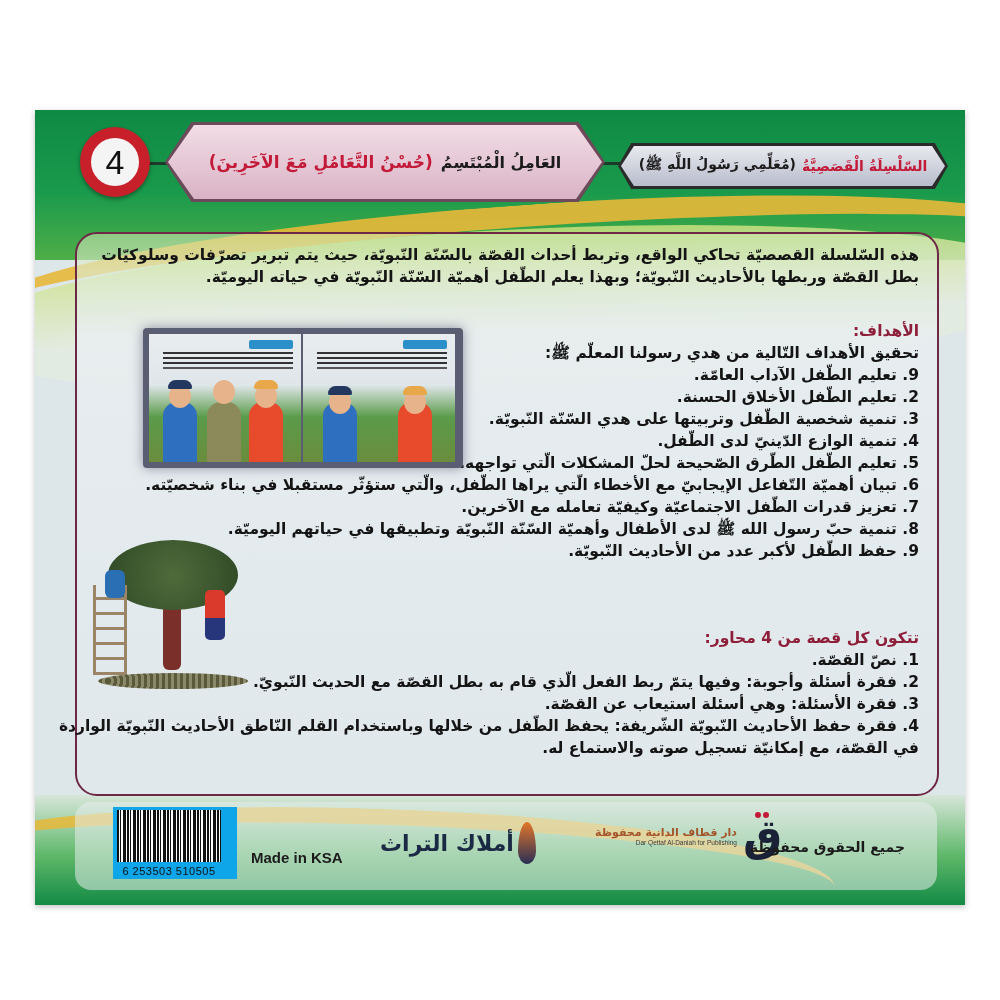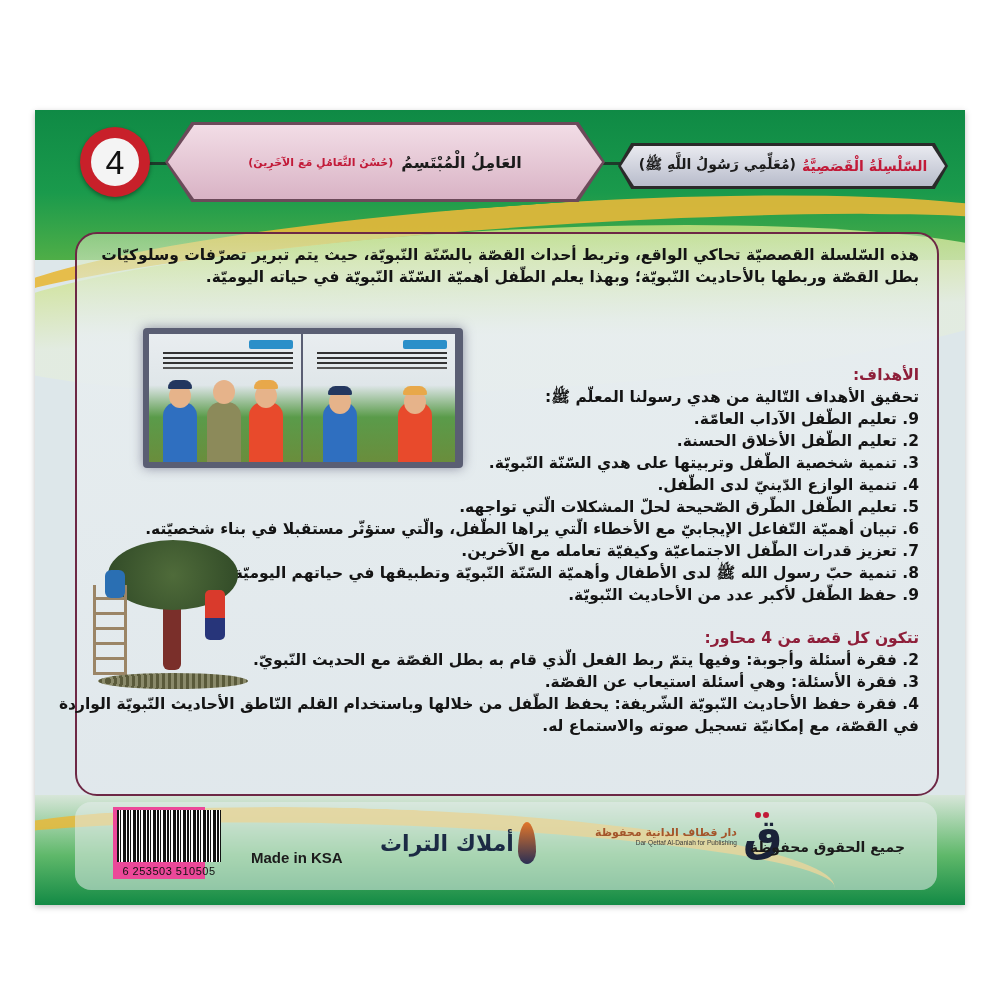--- a/index.html
+++ b/index.html
@@ -21,35 +21,35 @@
   .num-inner { width:48px; height:48px; border-radius:50%; background:#f4f4f4; display:flex; align-items:center; justify-content:center;
     font-family:"Liberation Sans", sans-serif; font-size:34px; color:#111; }
   .connector { position:absolute; top:52px; height:3px; background:#1d3b2a; }
   .title-banner { position:absolute; left:130px; top:12px; width:440px; height:80px;
     clip-path:polygon(6% 0,94% 0,100% 50%,94% 100%,6% 100%,0 50%);
     background:#6c4a5a; }
   .title-banner-inner { position:absolute; left:3px; top:3px; right:3px; bottom:3px;
     clip-path:polygon(6% 0,94% 0,100% 50%,94% 100%,6% 100%,0 50%);
     background:linear-gradient(180deg,#f2dde6,#d9b3c5); display:flex; align-items:center; justify-content:center; gap:8px; direction:rtl; }
   .title-main { font-size:16px; font-weight:bold; color:#1b1b1b; }
-  .title-sub { font-size:11px; font-weight:bold; color:#c21a38; }
+  .title-sub { font-size:17px; font-weight:bold; color:#c21a38; }
   .series-banner { position:absolute; left:583px; top:33px; width:330px; height:46px;
     clip-path:polygon(4% 0,96% 0,100% 50%,96% 100%,4% 100%,0 50%); background:#2a2a2a; }
   .series-inner { position:absolute; left:3px; top:3px; right:3px; bottom:3px;
     clip-path:polygon(4% 0,96% 0,100% 50%,96% 100%,4% 100%,0 50%);
     background:linear-gradient(180deg,#e9eaf0,#b8bccb); display:flex; align-items:center; justify-content:center; gap:6px; direction:rtl; }
   .series-red { font-size:14px; font-weight:bold; color:#c21a38; }
   .series-dark { font-size:14px; font-weight:bold; color:#1b1b1b; }
 
   .content-box { position:absolute; left:40px; top:122px; width:860px; height:560px; border:2px solid #6d2845; border-radius:22px;
     background:linear-gradient(180deg,rgba(210,232,180,0.55) 0%,rgba(232,238,240,0.85) 18%,rgba(225,232,236,0.9) 100%); }
   .txt { direction:rtl; text-align:right; color:#141414; font-weight:bold; font-size:15.5px; line-height:22px; }
   .intro { position:absolute; right:18px; top:10px; width:820px; }
   .goals { position:absolute; right:18px; top:86px; width:820px; }
-  .goals .heading { color:#8e1f3a;margin-top:44px; }
+  .goals .heading { color:#8e1f3a; }
   .axes { position:absolute; right:18px; top:393px; width:820px; }
   .axes .heading { color:#8e1f3a; }
   .line { white-space:nowrap; }
 
   .book-img { position:absolute; left:108px; top:218px; width:320px; height:140px; border-radius:4px; background:#5a5e73; box-shadow:0 0 12px rgba(80,80,110,0.6); }
   .book-page { position:absolute; top:6px; width:152px; height:128px; background:linear-gradient(180deg,#e9edf0 0%,#dfe6e9 40%,#5a9b4a 65%,#6a8d3c 100%); overflow:hidden; }
   .book-page.left { left:6px; } .book-page.right { left:160px; }
   .bp-tag { position:absolute; right:8px; top:6px; width:44px; height:9px; background:#2b8fc9; border-radius:2px; }
   .bp-text { position:absolute; right:8px; top:18px; width:130px; height:2px; background:#333; box-shadow:0 5px 0 #333,0 10px 0 #333,0 15px 0 #555; }
   .figure { position:absolute; bottom:0; width:34px; height:60px; border-radius:14px 14px 0 0; }
@@ -59,21 +59,21 @@
   .tree-img { position:absolute; left:48px; top:425px; width:170px; height:160px; }
   .canopy { position:absolute; left:25px; top:5px; width:130px; height:70px; border-radius:50%; background:radial-gradient(circle,#4f6b3a,#2f4826); }
   .trunk { position:absolute; left:80px; top:55px; width:18px; height:80px; background:#7a2f2a; border-radius:6px; }
   .ladder { position:absolute; left:10px; top:50px; width:28px; height:90px; border-left:3px solid #9b8566; border-right:3px solid #9b8566;
     background:repeating-linear-gradient(180deg,transparent 0 12px,#9b8566 12px 15px); }
   .boy1 { position:absolute; left:22px; top:35px; width:20px; height:28px; background:#2a6fb3; border-radius:6px; }
   .boy2 { position:absolute; left:122px; top:55px; width:20px; height:50px; background:linear-gradient(180deg,#d93a2c 55%,#27357a 55%); border-radius:5px; }
   .leaves { position:absolute; left:15px; top:138px; width:150px; height:16px; border-radius:50%; background:repeating-radial-gradient(circle at 10px 8px,#5a5a3a 0 3px,#8a8a6a 3px 6px); }
 
   .footer-box { position:absolute; left:40px; top:692px; width:862px; height:88px; border-radius:16px; background:rgba(230,236,236,0.55); }
-  .barcode { position:absolute; left:38px; top:5px; width:92px; height:72px; background:#ec4899; }
+  .barcode { position:absolute; left:38px; top:5px; width:124px; height:72px; background:#0ea5e9; }
   .bars { position:absolute; left:4px; top:3px; width:104px; height:52px;
     background:repeating-linear-gradient(90deg,#111 0 2px,#fff 2px 3px,#111 3px 4px,#fff 4px 6px,#111 6px 9px,#fff 9px 10px); }
   .bar-num { position:absolute; left:0; bottom:2px; width:112px; text-align:center; font-family:"Liberation Sans", sans-serif; font-size:11px; color:#111; letter-spacing:0.5px; }
   .made-in { position:absolute; left:176px; top:30px; font-family:"Liberation Sans", sans-serif; font-weight:bold; font-size:15px; color:#1b1b1b;margin-top:17px; }
   .logo-amlak { position:absolute; left:305px; top:20px; display:flex; align-items:center; gap:4px; direction:rtl; }
   .amlak-flame { width:18px; height:42px; border-radius:50% 50% 50% 50% / 70% 70% 30% 30%; background:linear-gradient(180deg,#e2762a,#2a2f55); }
   .amlak-text { font-size:22px; font-weight:bold; color:#1b2a44; }
   .logo-qettaf { position:absolute; left:520px; top:12px; display:flex; align-items:center; gap:6px; }
   .qettaf-text { display:flex; flex-direction:column; align-items:flex-end; }
   .qettaf-ar { font-size:11px; font-weight:bold; color:#a4552a; direction:rtl; }
@@ -128,20 +128,21 @@
       <div class="line">4. تنمية الوازع الدّينيّ لدى الطّفل.</div>
       <div class="line">5. تعليم الطّفل الطّرق الصّحيحة لحلّ المشكلات الّتي تواجهه.</div>
       <div class="line">6. تبيان أهميّة التّفاعل الإيجابيّ مع الأخطاء الّتي يراها الطّفل، والّتي ستؤثّر مستقبلا في بناء شخصيّته.</div>
       <div class="line">7. تعزيز قدرات الطّفل الاجتماعيّة وكيفيّة تعامله مع الآخرين.</div>
       <div class="line">8. تنمية حبّ رسول الله ﷺ لدى الأطفال وأهميّة السّنّة النّبويّة وتطبيقها في حياتهم اليوميّة.</div>
       <div class="line">9. حفظ الطّفل لأكبر عدد من الأحاديث النّبويّة.</div>
     </div>
 
     <div class="axes txt">
       <div class="heading">تتكون كل قصة من 4 محاور:</div>
+      <div class="line">1. نصّ القصّة.</div>
       <div class="line">2. فقرة أسئلة وأجوبة: وفيها يتمّ ربط الفعل الّذي قام به بطل القصّة مع الحديث النّبويّ.</div>
       <div class="line">3. فقرة الأسئلة: وهي أسئلة استيعاب عن القصّة.</div>
       <div class="line">4. فقرة حفظ الأحاديث النّبويّة الشّريفة: يحفظ الطّفل من خلالها وباستخدام القلم النّاطق الأحاديث النّبويّة الواردة</div>
       <div class="line">في القصّة، مع إمكانيّة تسجيل صوته والاستماع له.</div>
     </div>
   </div>
 
   <div class="book-img">
     <div class="book-page left">
       <div class="bp-tag"></div>

